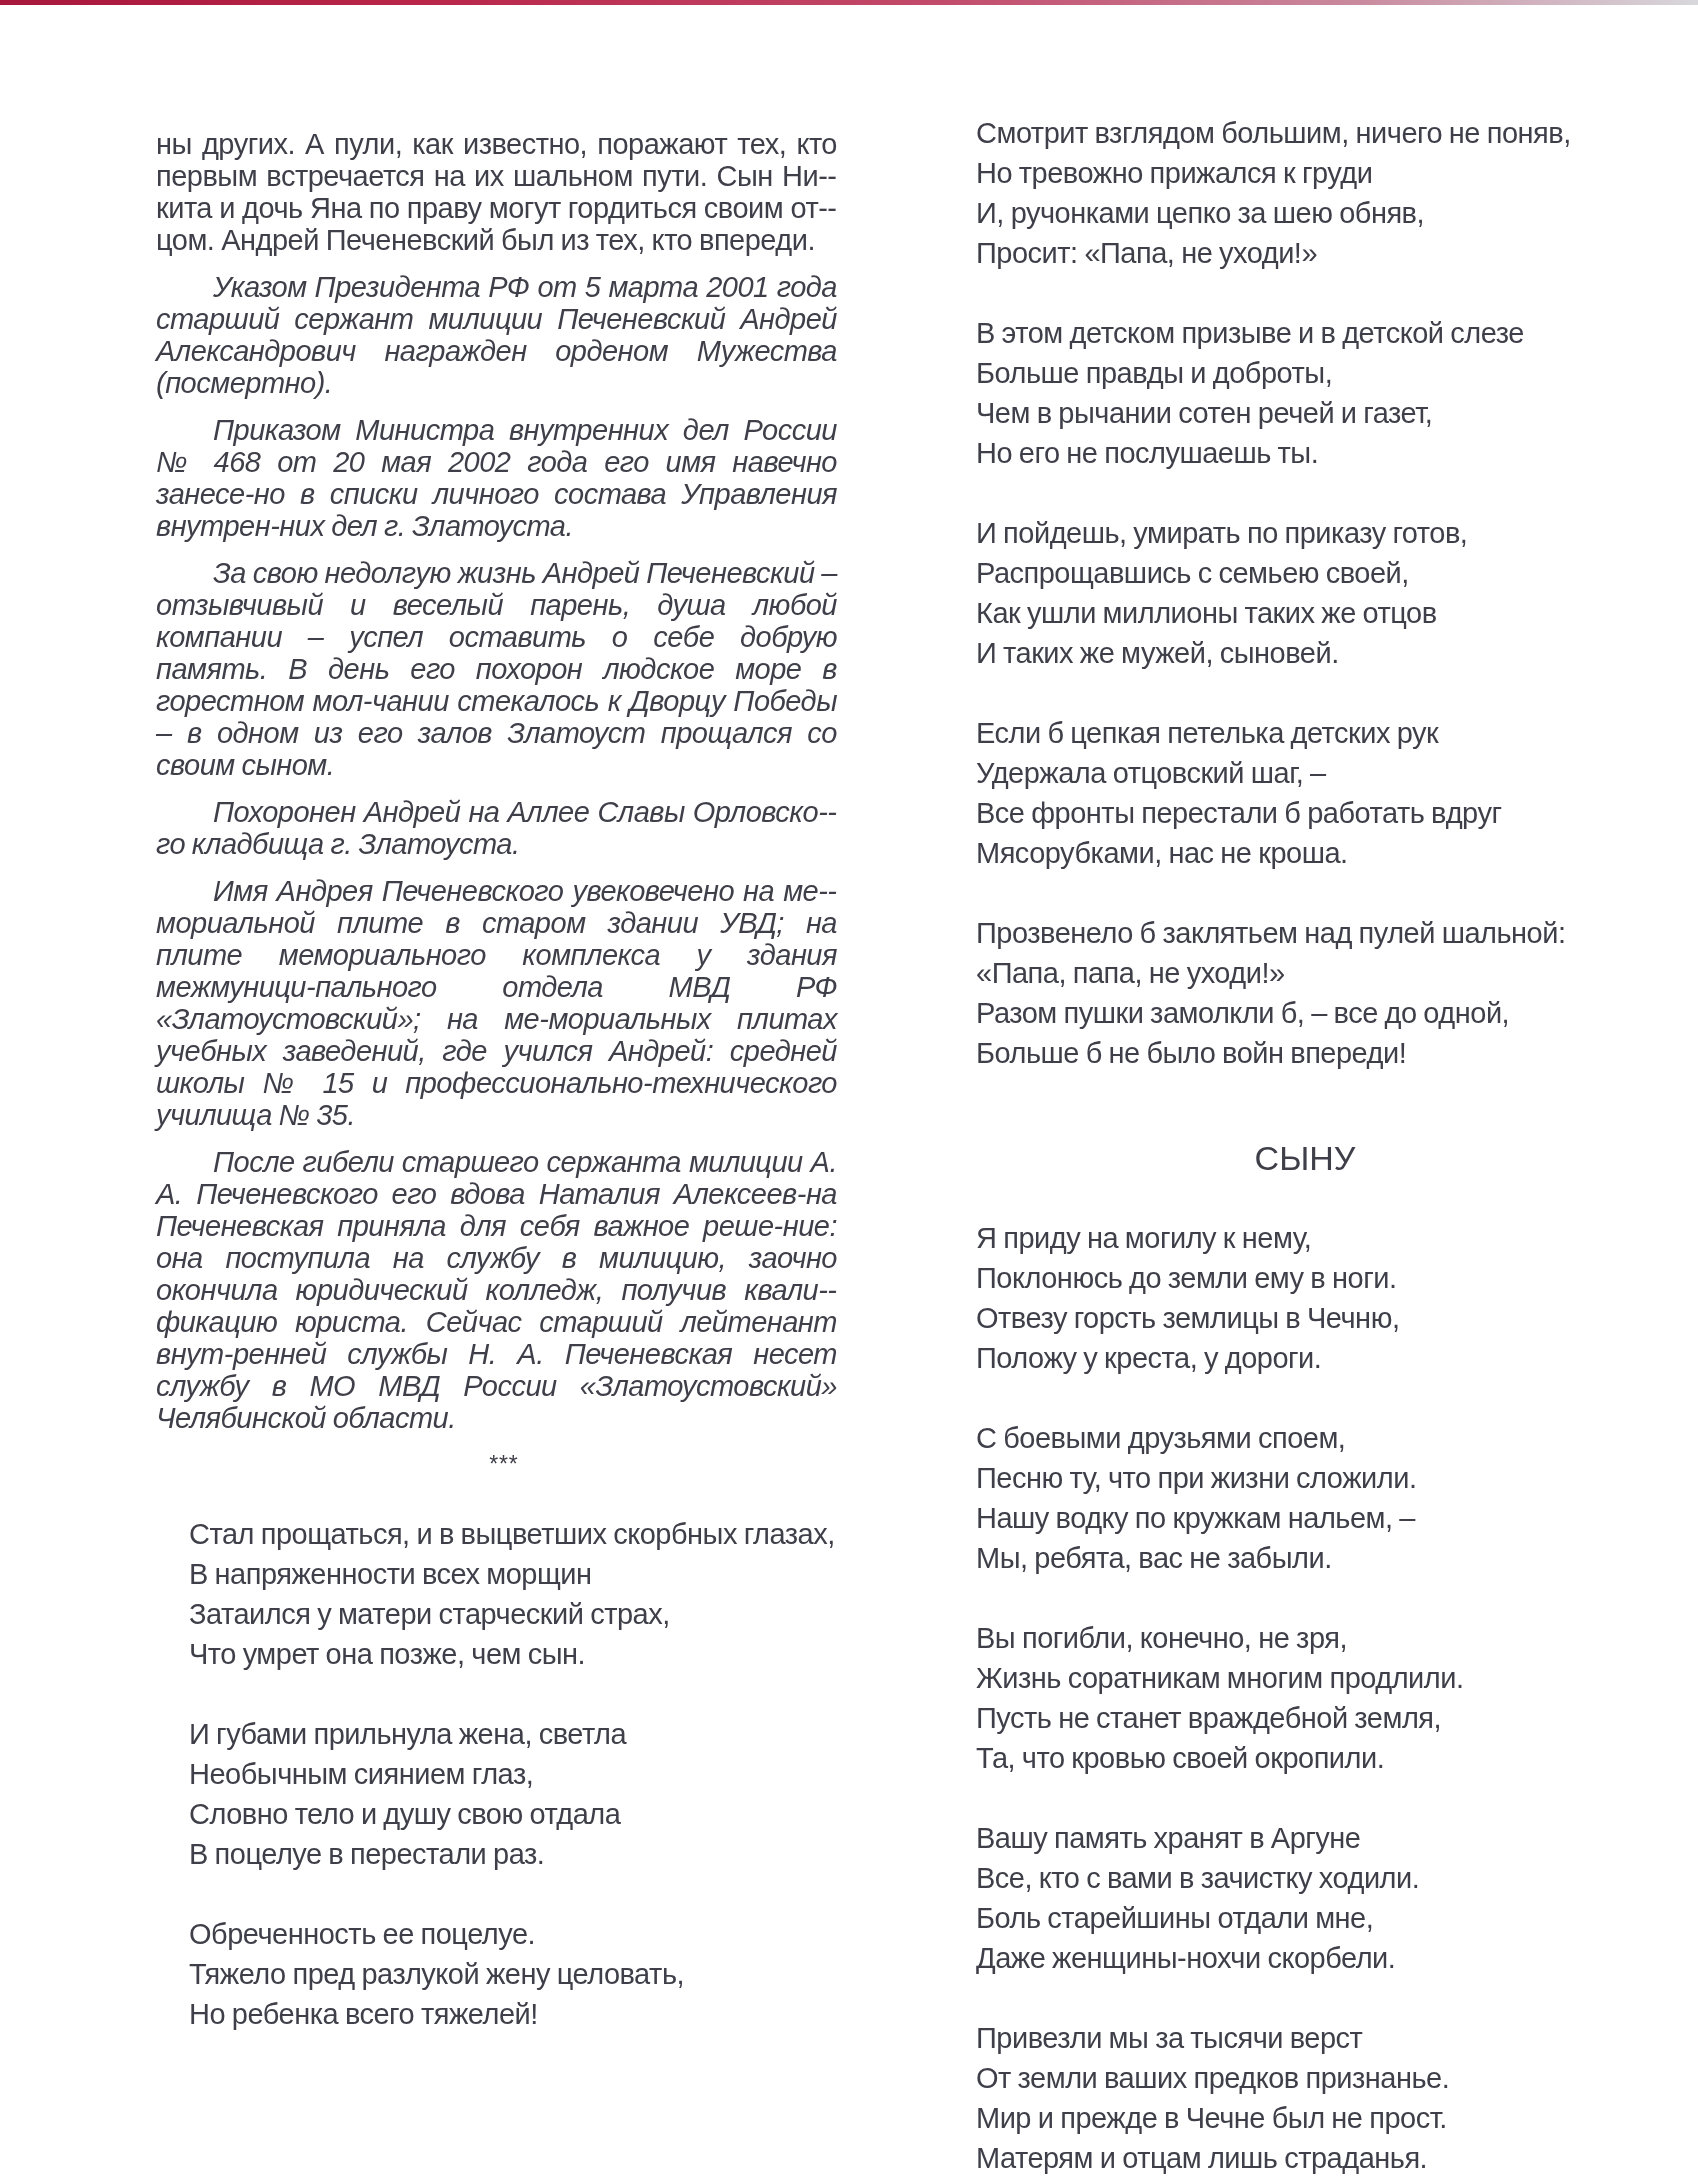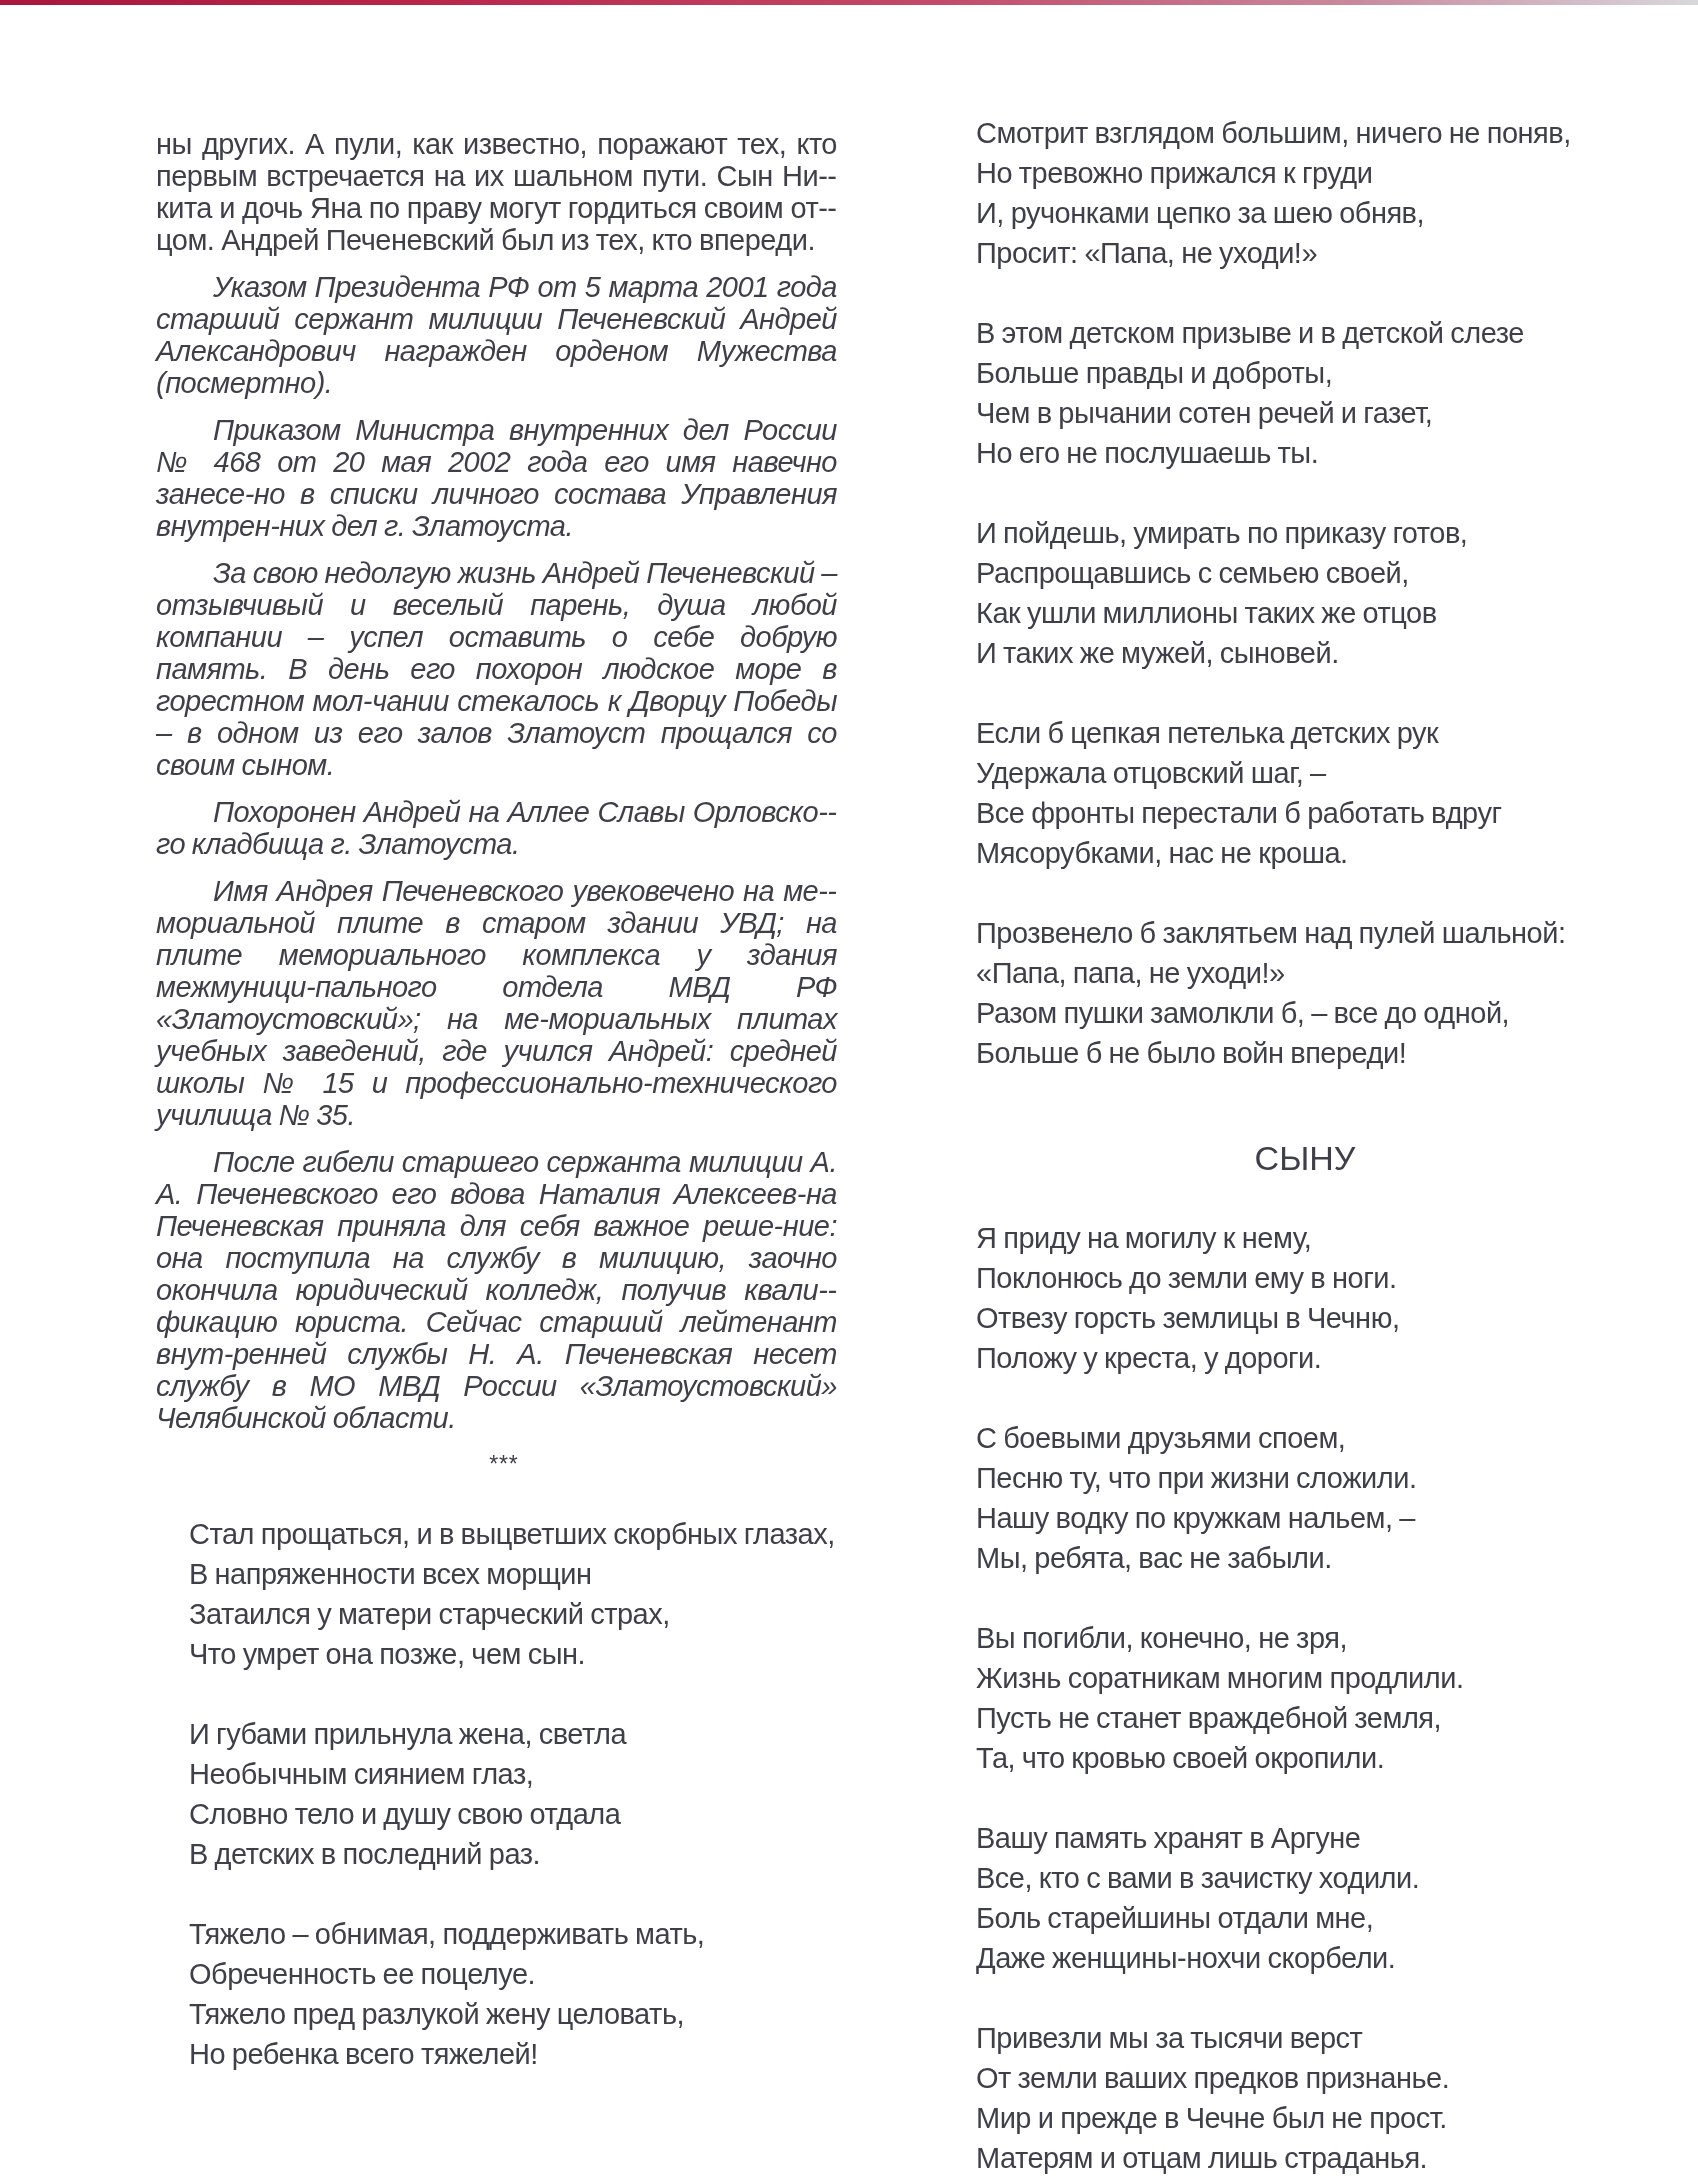--- a/index.html
+++ b/index.html
@@ -106,24 +106,23 @@
     <div class="stanza">
       <span class="line">Стал прощаться, и в выцветших скорбных глазах,</span>
       <span class="line">В напряженности всех морщин</span>
       <span class="line">Затаился у матери старческий страх,</span>
       <span class="line">Что умрет она позже, чем сын.</span>
     </div>
     <div class="stanza">
       <span class="line">И губами прильнула жена, светла</span>
       <span class="line">Необычным сиянием глаз,</span>
       <span class="line">Словно тело и душу свою отдала</span>
-      <span class="line">В детских в последний раз.</span>
+      <span class="line">В поцелуе в перестали раз.</span>
     </div>
     <div class="stanza">
-      <span class="line">Тяжело – обнимая, поддерживать мать,</span>
       <span class="line">Обреченность ее поцелуе.</span>
       <span class="line">Тяжело пред разлукой жену целовать,</span>
       <span class="line">Но ребенка всего тяжелей!</span>
     </div>
   </div>
 </div>
 
 <div class="column col-right">
   <div>
     <div class="stanza">

